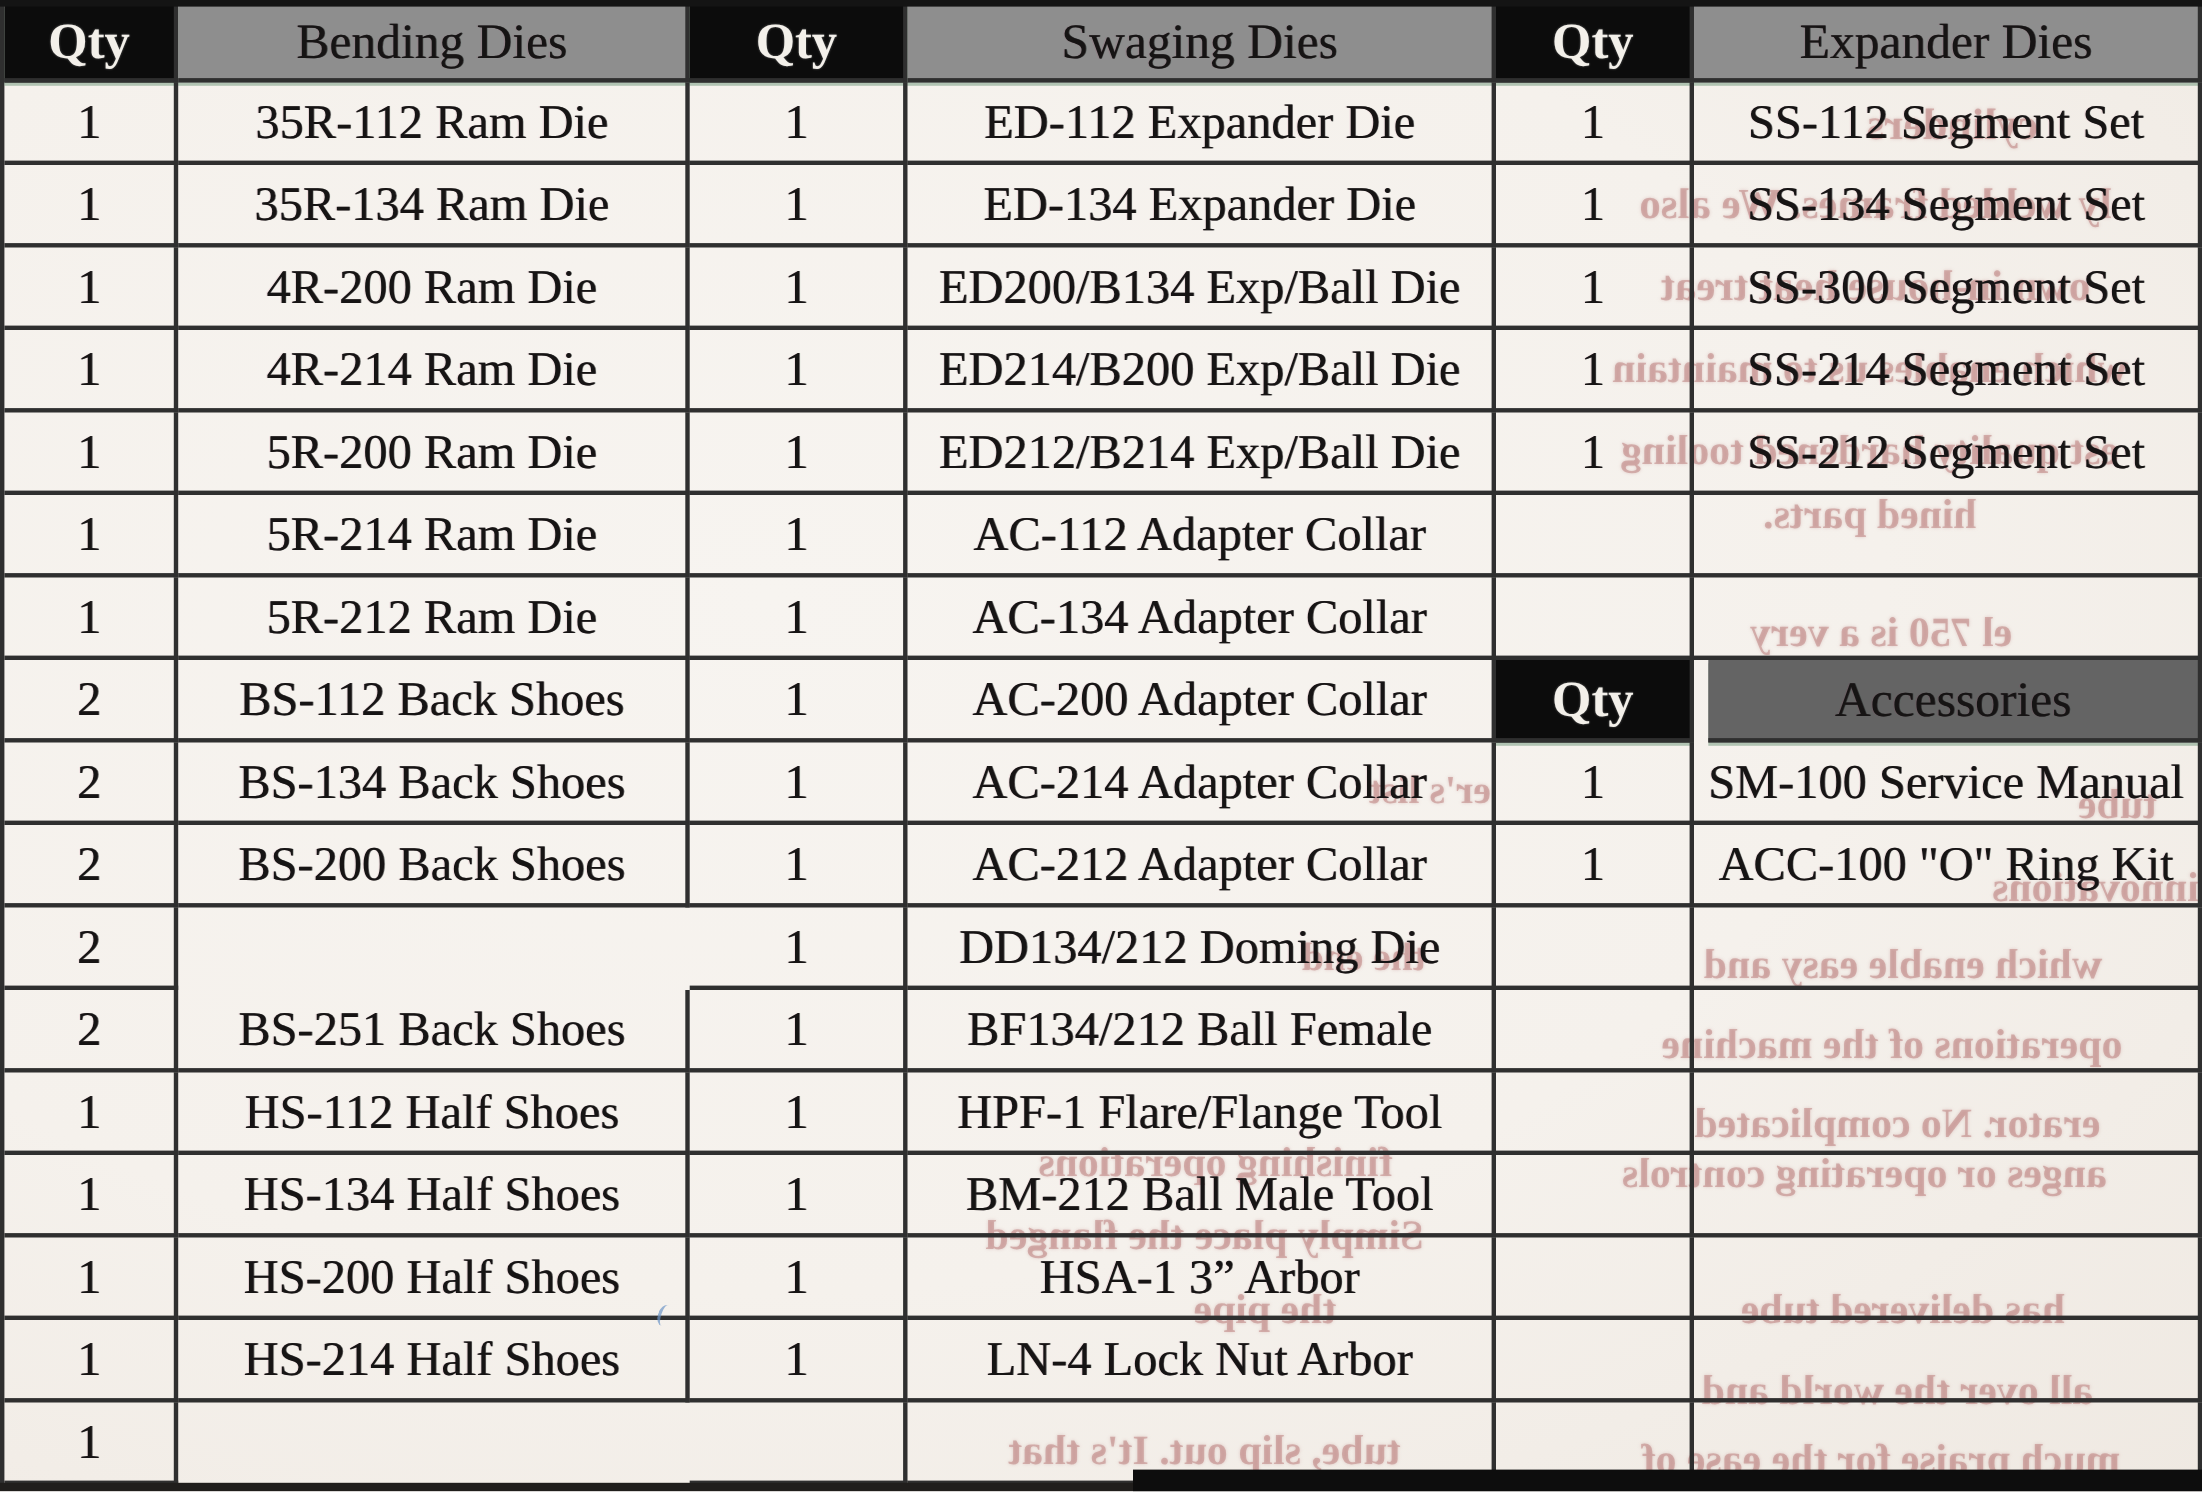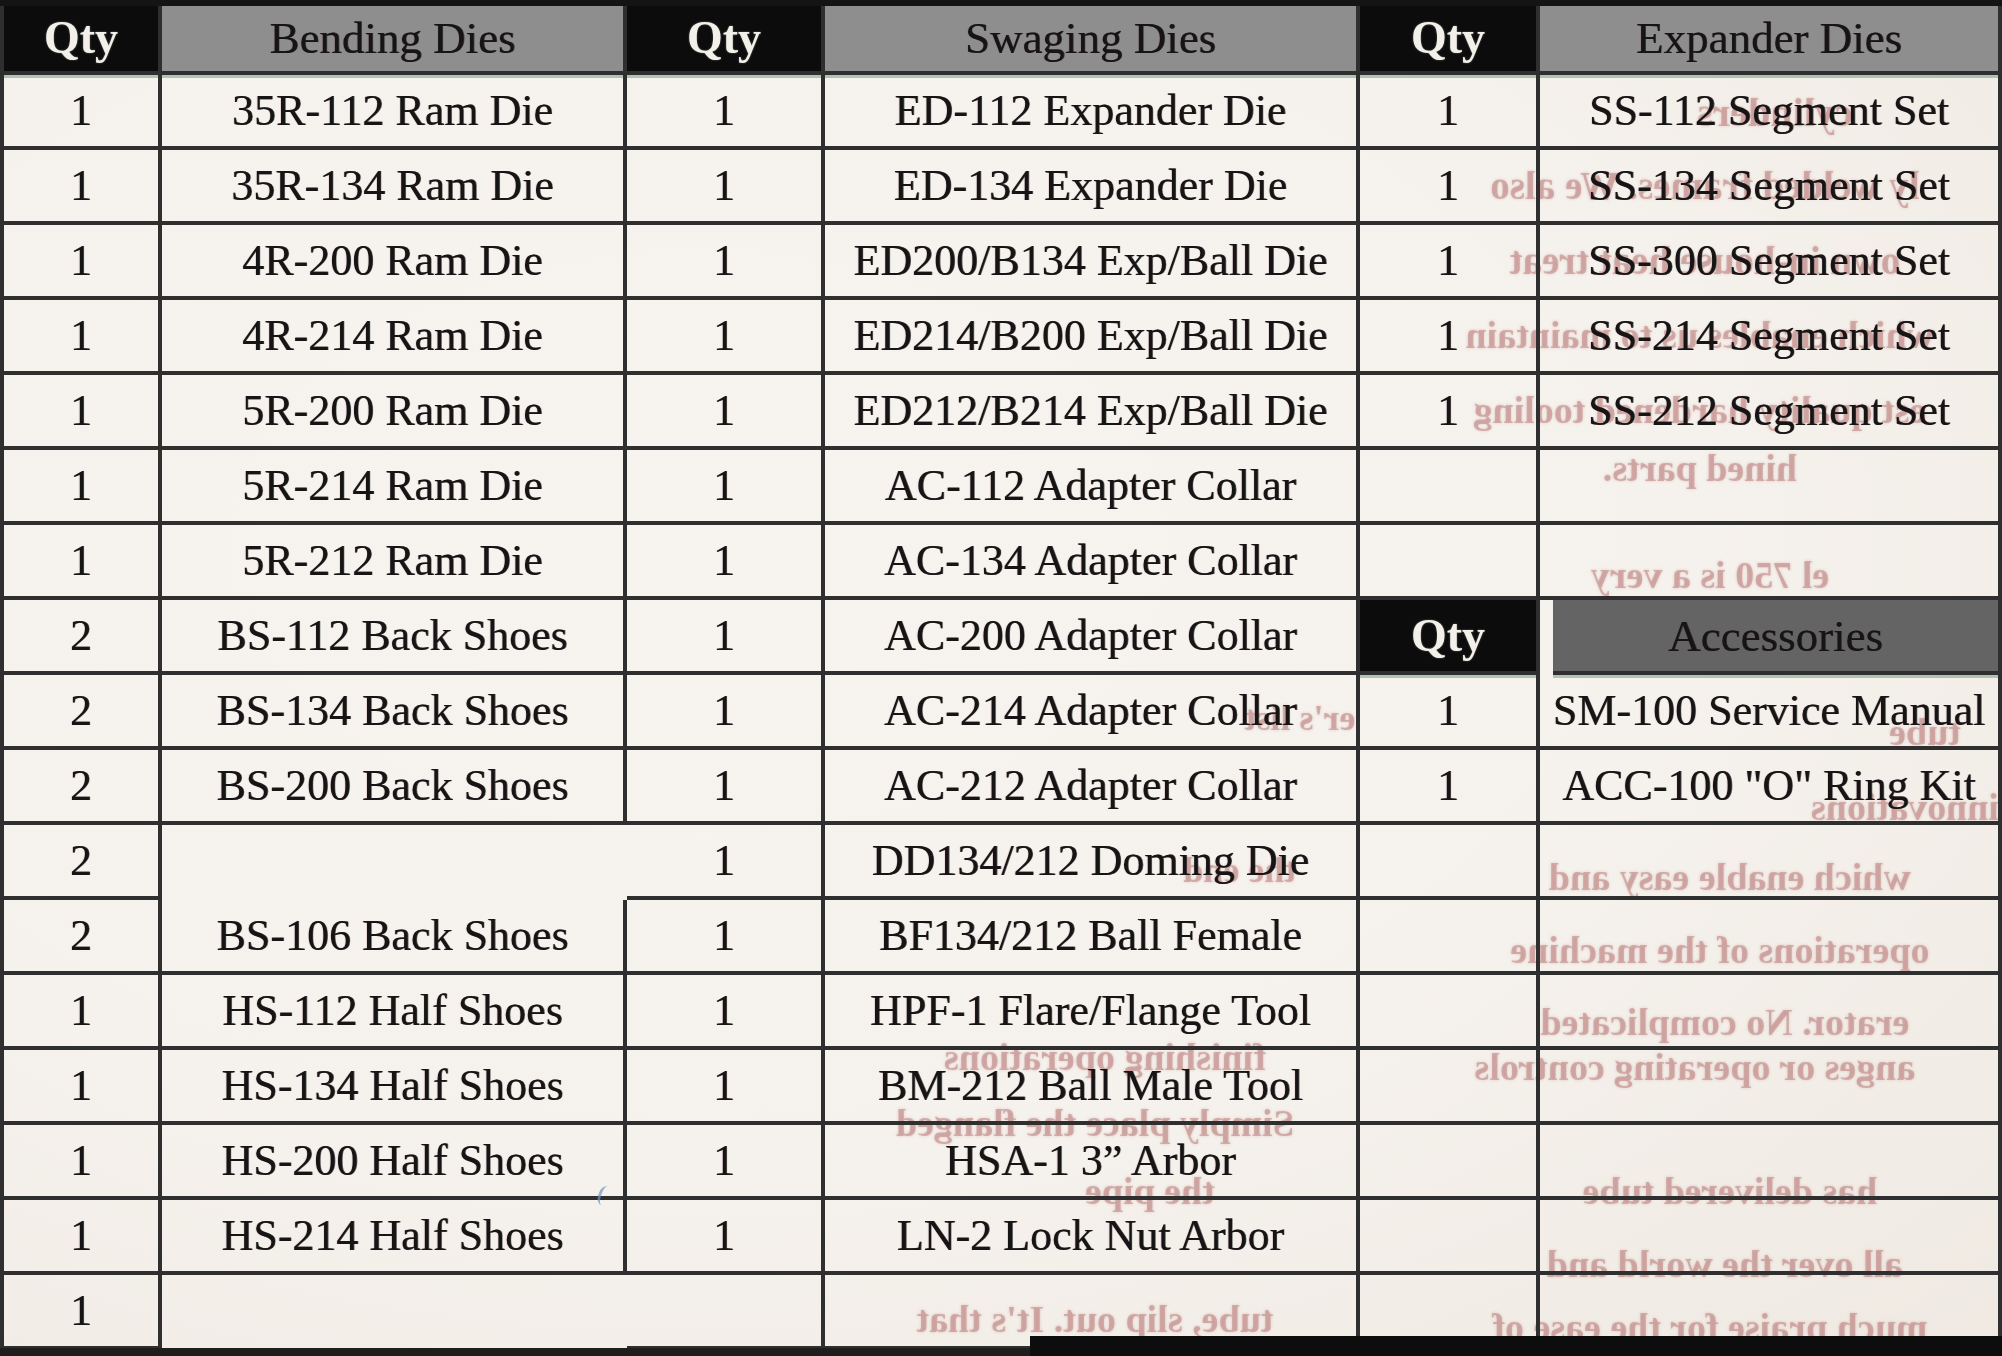--- a/index.html
+++ b/index.html
@@ -126,21 +126,21 @@
         </div>
         <div class="row">
           <div class="cell qty">2</div>
           <div class="cell item">BS-200 Back Shoes</div>
         </div>
         <div class="row">
           <div class="cell qty">2</div>
         </div>
         <div class="row">
           <div class="cell qty">2</div>
-          <div class="cell item">BS-106 Back Shoes</div>
+          <div class="cell item">BS-251 Back Shoes</div>
         </div>
         <div class="row">
           <div class="cell qty">1</div>
           <div class="cell item">HS-112 Half Shoes</div>
         </div>
         <div class="row">
           <div class="cell qty">1</div>
           <div class="cell item">HS-134 Half Shoes</div>
         </div>
         <div class="row">
@@ -218,21 +218,21 @@
         <div class="row">
           <div class="cell qty">1</div>
           <div class="cell item">BM-212 Ball Male Tool</div>
         </div>
         <div class="row">
           <div class="cell qty">1</div>
           <div class="cell item">HSA-1 3” Arbor</div>
         </div>
         <div class="row">
           <div class="cell qty">1</div>
-          <div class="cell item">LN-2 Lock Nut Arbor</div>
+          <div class="cell item">LN-4 Lock Nut Arbor</div>
         </div>
         <div class="row">
           <div class="cell qty"></div>
           <div class="cell item"></div>
         </div>
       </div>
   </div>
 
   <div class="section s2">
     <div class="hrow">

